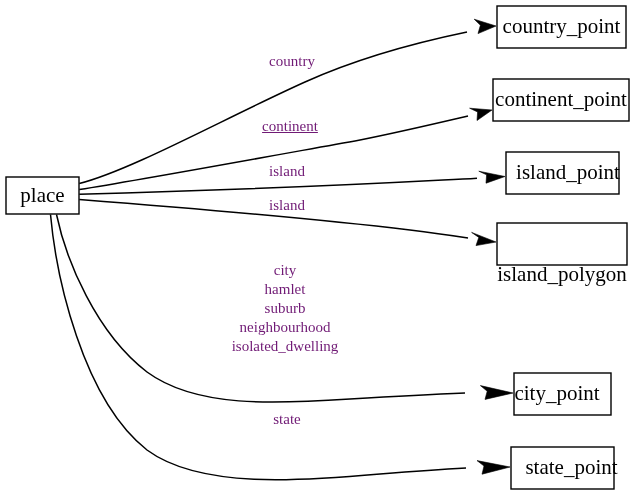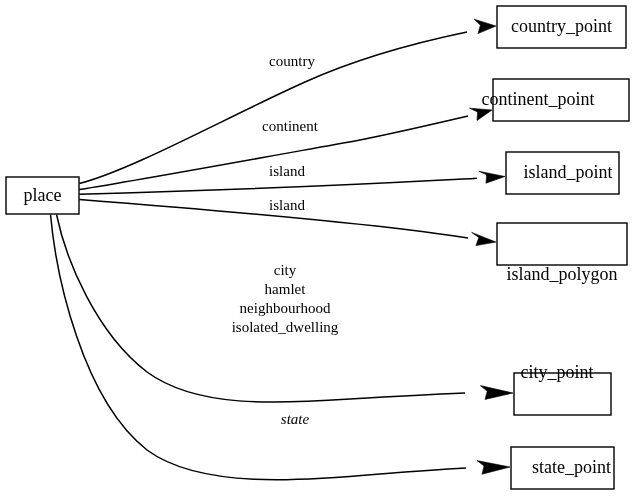--- a/index.html
+++ b/index.html
@@ -33,29 +33,29 @@
     stroke-width: 1.5;
   }
   .arrow-head {
     fill: #000000;
     stroke: #000000;
     stroke-width: 0.6;
   }
   .node-label {
     position: absolute;
     color: #000000;
-    font-size: 18px;
+    font-size: 21px;
     line-height: 15px;
     white-space: nowrap;
     text-align: center;
     font-family: "Liberation Serif", "DejaVu Serif", serif;
   }
   .edge-label {
     position: absolute;
-    color: #000000;
+    color: #701a75;
     font-size: 15px;
     line-height: 18px;
     white-space: nowrap;
     text-align: center;
     font-family: "Liberation Serif", "DejaVu Serif", serif;
   }
   .edge-label.multiline {
     line-height: 19px;
   }
 </style>
@@ -96,40 +96,41 @@
     <polygon class="arrow-head" points="513,393 485,399.4 487.2,391.2 480.4,385.6"></polygon>
 
     <path class="edge-path" d="M50.5,214.5 C56,275 82,399 147,450 C200,489 302,481 380,474 C418,471 448,469 466,468"></path>
     <polygon class="arrow-head" points="510,467 482,474.2 484.0,466 477.0,460.6"></polygon>
   </svg>
 
   <div class="node-label" style="left:6px; top:188px; width:73px;">place</div>
 
   <div class="node-label" style="left:497px; top:19px; width:129px;">country_point</div>
 
-  <div class="node-label" style="left:470px; top:92px; width:136px;">continent_point</div>
+  <div class="node-label" style="left:493px; top:92px; width:136px;">continent_point</div>
 
   <div class="node-label" style="left:506px; top:165px; width:124px;">island_point</div>
 
   <div class="node-label" style="left:497px; top:236px; width:130px;margin-top:31px;">island_polygon</div>
 
-  <div class="node-label" style="left:514px; top:365px; width:86px;">city_point</div>
+  <div class="node-label" style="left:514px; top:386px; width:86px;">city_point</div>
 
   <div class="node-label" style="left:511px; top:460px; width:121px;">state_point</div>
 
   <div class="edge-label" style="left:217px; top:52px; width:150px;">country</div>
 
-  <div class="edge-label" style="left:215px; top:117px; width:150px;">continent</div>
+  <div class="edge-label" style="left:215px; top:117px; width:150px;text-decoration:underline;">continent</div>
 
   <div class="edge-label" style="left:212px; top:162px; width:150px;">island</div>
 
   <div class="edge-label" style="left:212px; top:196px; width:150px;">island</div>
 
   <div class="edge-label multiline" style="left:205px; top:233px; width:160px;margin-top:28px;">
     <div>city</div>
     <div>hamlet</div>
+    <div>suburb</div>
     <div>neighbourhood</div>
     <div>isolated_dwelling</div>
   </div>
 
-  <div class="edge-label" style="left:220px; top:410px; width:150px;font-style:italic;">state</div>
+  <div class="edge-label" style="left:212px; top:410px; width:150px;">state</div>
 
 </div>
 
 </body></html>

